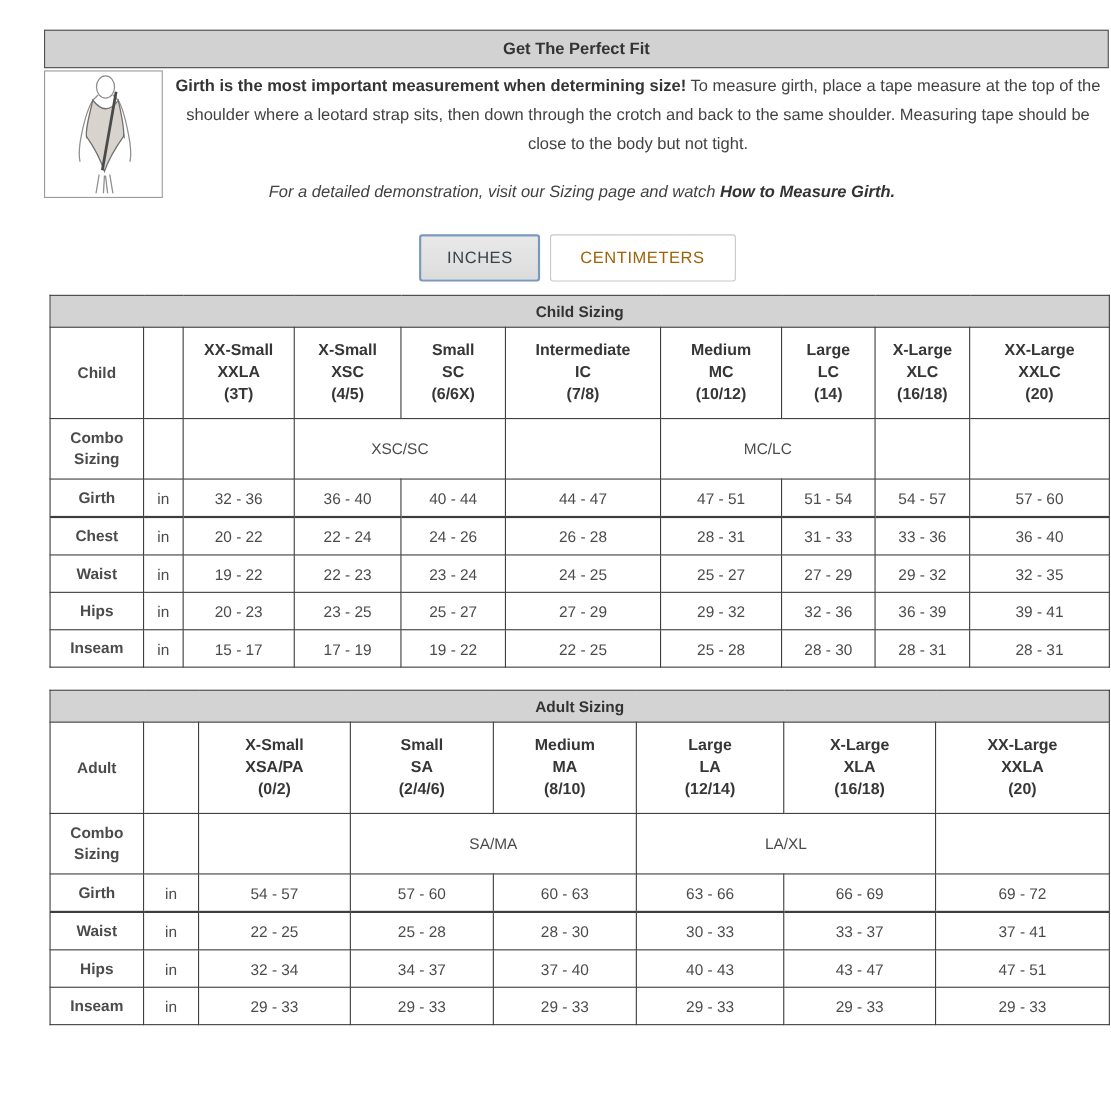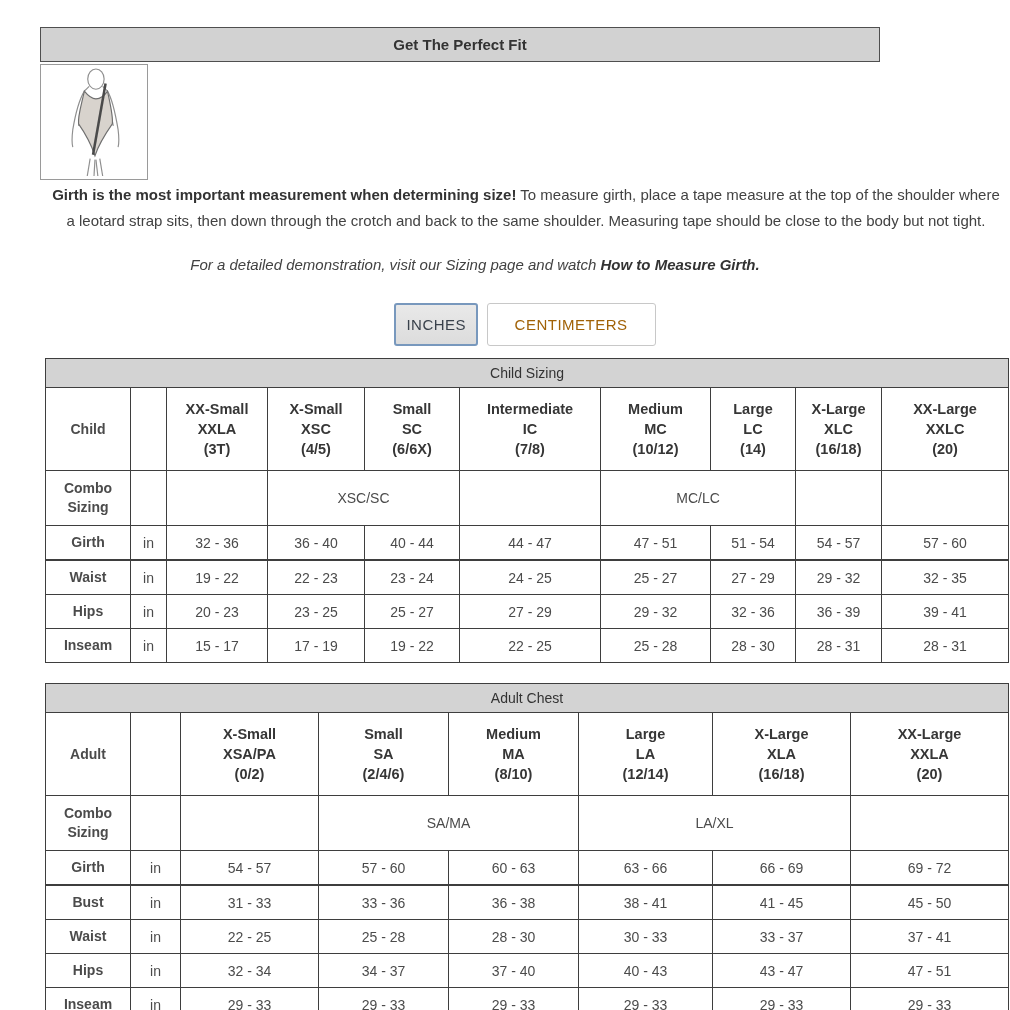--- a/index.html
+++ b/index.html
@@ -2,25 +2,25 @@
 <html><head>
 <meta charset="utf-8">
 <style>
   html,body{margin:0;padding:0;background:#fff;}
   body{
     width:1010px;height:1010px;overflow:hidden;
     font-family:"Liberation Sans",sans-serif;color:#3f3f3f;
   }
   .container{padding:27px 0 0 40px;}
   .title-bar{
-    width:840px;background:#d2d2d2;border:1px solid #4f4f4f;
+    width:968px;background:#d2d2d2;border:1px solid #4f4f4f;
     text-align:center;font-weight:bold;font-size:15px;color:#333;
     padding:8px 0;box-sizing:border-box;
   }
-  .intro-row{display:flex;margin-top:2px;flex-direction:column;}
+  .intro-row{display:flex;margin-top:2px;}
   .figure-box{
     flex:none;width:106px;height:114px;border:1px solid #9a9a9a;
     background:#fff;display:flex;align-items:center;justify-content:center;
   }
   .intro-col{flex:1;}
   .intro-text{
     margin:2px 6px 0 8px;text-align:center;font-size:15px;line-height:26px;color:#424242;
   }
   .intro-text b{color:#333;}
   .demo-line{
@@ -28,38 +28,38 @@
   }
   .demo-line b{color:#333;}
   .buttons{margin-top:30px;text-align:center;}
   .btn{
     font-family:"Liberation Sans",sans-serif;font-size:15px;cursor:pointer;
     letter-spacing:0.5px;vertical-align:middle;
   }
   .btn-inches{
     background:linear-gradient(#e9e9e9,#dcdcdc);
     border:2px solid #7898bd;border-radius:3px;
-    padding:11px 10px;color:#39414b;
+    padding:11px 23px;color:#39414b;
   }
   .btn-cm{
     background:#fff;border:1px solid #c8c8c8;border-radius:3px;
     padding:12px 27px;color:#a16207;margin-left:4px;text-align:center;
   }
   .guide-note{margin-top:27px;text-align:center;font-size:13.5px;color:#4a4a4a;}
   table.size-table{
     border-collapse:collapse;table-layout:fixed;width:963px;
     margin:12px 0 0 5px;
   }
   table.size-table.adult{margin-top:20px;}
   table.size-table td{
     border:1px solid #3e3e3e;text-align:center;vertical-align:middle;
     font-size:14px;color:#4b4b4b;padding:0;overflow:hidden;
   }
   tr.t-section td{
-    height:28px;background:#d3d3d3;font-weight:normal;font-size:14px;color:#333;
+    height:28px;background:#d3d3d3;font-weight:bold;font-size:14px;color:#333;
   }
   tr.t-sizes td{height:82px;margin-top:48px;}
   tr.t-combo td{height:54px;}
   tr.t-data td{height:33px;}
   tr.girth-sep td{border-bottom-width:2px;}
   .label-cell{font-weight:bold;color:#343434;font-size:14px;line-height:19px;}
   .size-head div{font-weight:bold;color:#363636;font-size:14.5px;line-height:20px;}
   .unit-cell{font-size:13.5px;color:#555;}
   .combo-cell{font-size:14px;color:#4c4c4c;}
 </style>
@@ -185,20 +185,32 @@
       <td>32 - 36</td>
       <td>36 - 40</td>
       <td>40 - 44</td>
       <td>44 - 47</td>
       <td>47 - 51</td>
       <td>51 - 54</td>
       <td>54 - 57</td>
       <td>57 - 60</td>
     </tr>
     <tr class="t-data">
+      <td class="label-cell">Chest</td>
+      <td class="unit-cell">in</td>
+      <td>20 - 22</td>
+      <td>22 - 24</td>
+      <td>24 - 26</td>
+      <td>26 - 28</td>
+      <td>28 - 31</td>
+      <td>31 - 33</td>
+      <td>33 - 36</td>
+      <td>36 - 40</td>
+    </tr>
+    <tr class="t-data">
       <td class="label-cell">Waist</td>
       <td class="unit-cell">in</td>
       <td>19 - 22</td>
       <td>22 - 23</td>
       <td>23 - 24</td>
       <td>24 - 25</td>
       <td>25 - 27</td>
       <td>27 - 29</td>
       <td>29 - 32</td>
       <td>32 - 35</td>
@@ -236,21 +248,21 @@
         <col style="width:50px">
         <col style="width:138px">
         <col style="width:130px">
       <col style="width:130px">
         <col style="width:134px">
         <col style="width:138px">
         <col style="width:158px">
     </colgroup>
     <tbody>
         <tr class="t-section">
-      <td colspan="8">Adult Chest</td>
+      <td colspan="8">Adult Sizing</td>
     </tr>
     <tr class="t-sizes">
       <td class="label-cell">Adult</td>
       <td></td>
       <td class="size-head">
         <div>X-Small</div>
         <div>XSA/PA</div>
         <div>(0/2)</div>
       </td>
       <td class="size-head">
@@ -291,30 +303,20 @@
       <td class="label-cell">Girth</td>
       <td class="unit-cell">in</td>
       <td>54 - 57</td>
       <td>57 - 60</td>
       <td>60 - 63</td>
       <td>63 - 66</td>
       <td>66 - 69</td>
       <td>69 - 72</td>
     </tr>
     <tr class="t-data">
-      <td class="label-cell">Bust</td>
-      <td class="unit-cell">in</td>
-      <td>31 - 33</td>
-      <td>33 - 36</td>
-      <td>36 - 38</td>
-      <td>38 - 41</td>
-      <td>41 - 45</td>
-      <td>45 - 50</td>
-    </tr>
-    <tr class="t-data">
       <td class="label-cell">Waist</td>
       <td class="unit-cell">in</td>
       <td>22 - 25</td>
       <td>25 - 28</td>
       <td>28 - 30</td>
       <td>30 - 33</td>
       <td>33 - 37</td>
       <td>37 - 41</td>
     </tr>
     <tr class="t-data">

